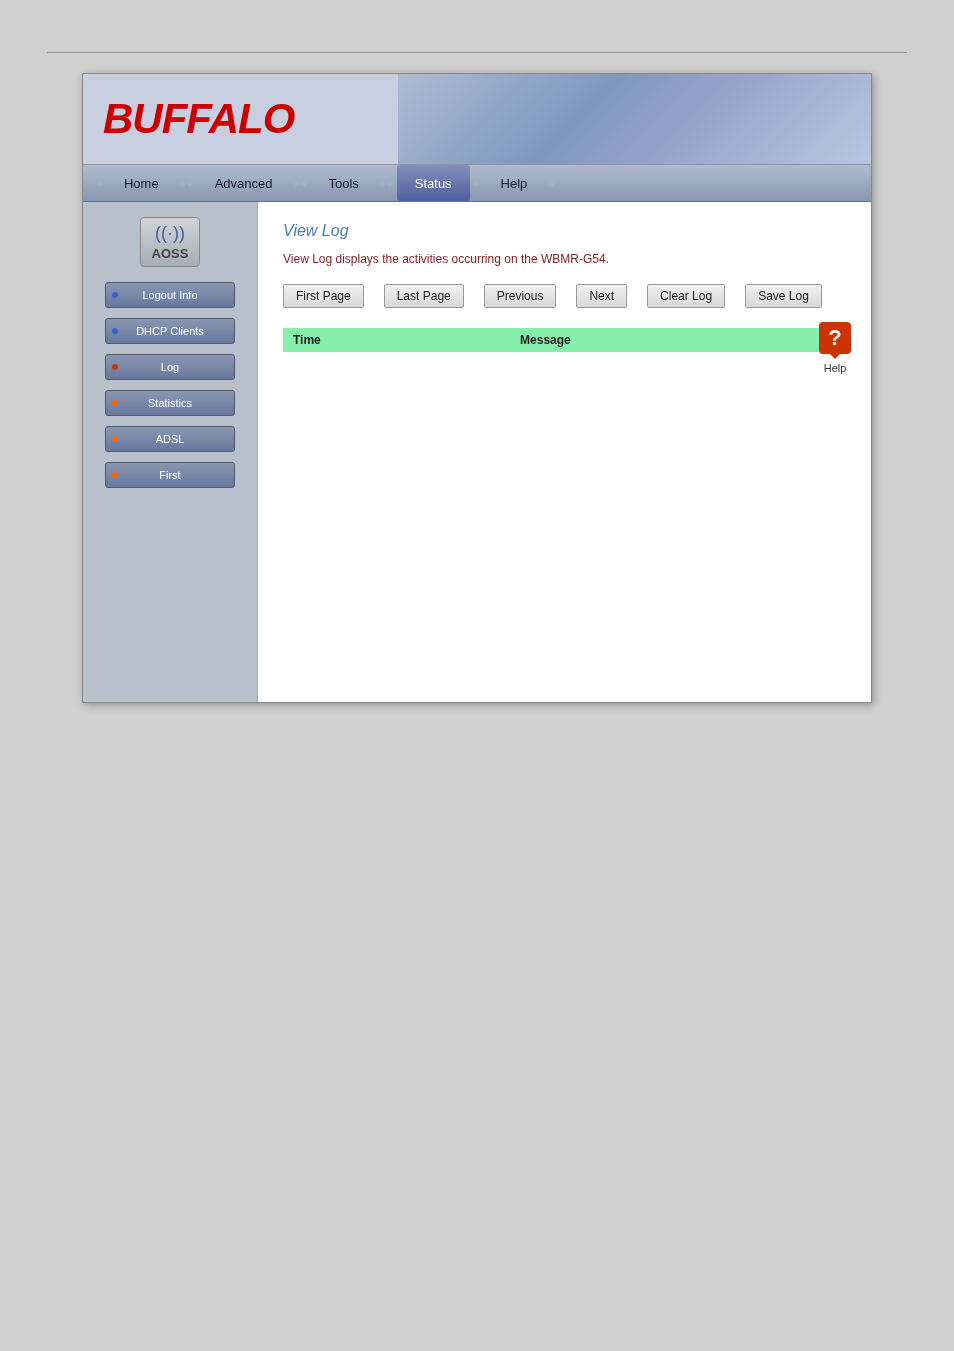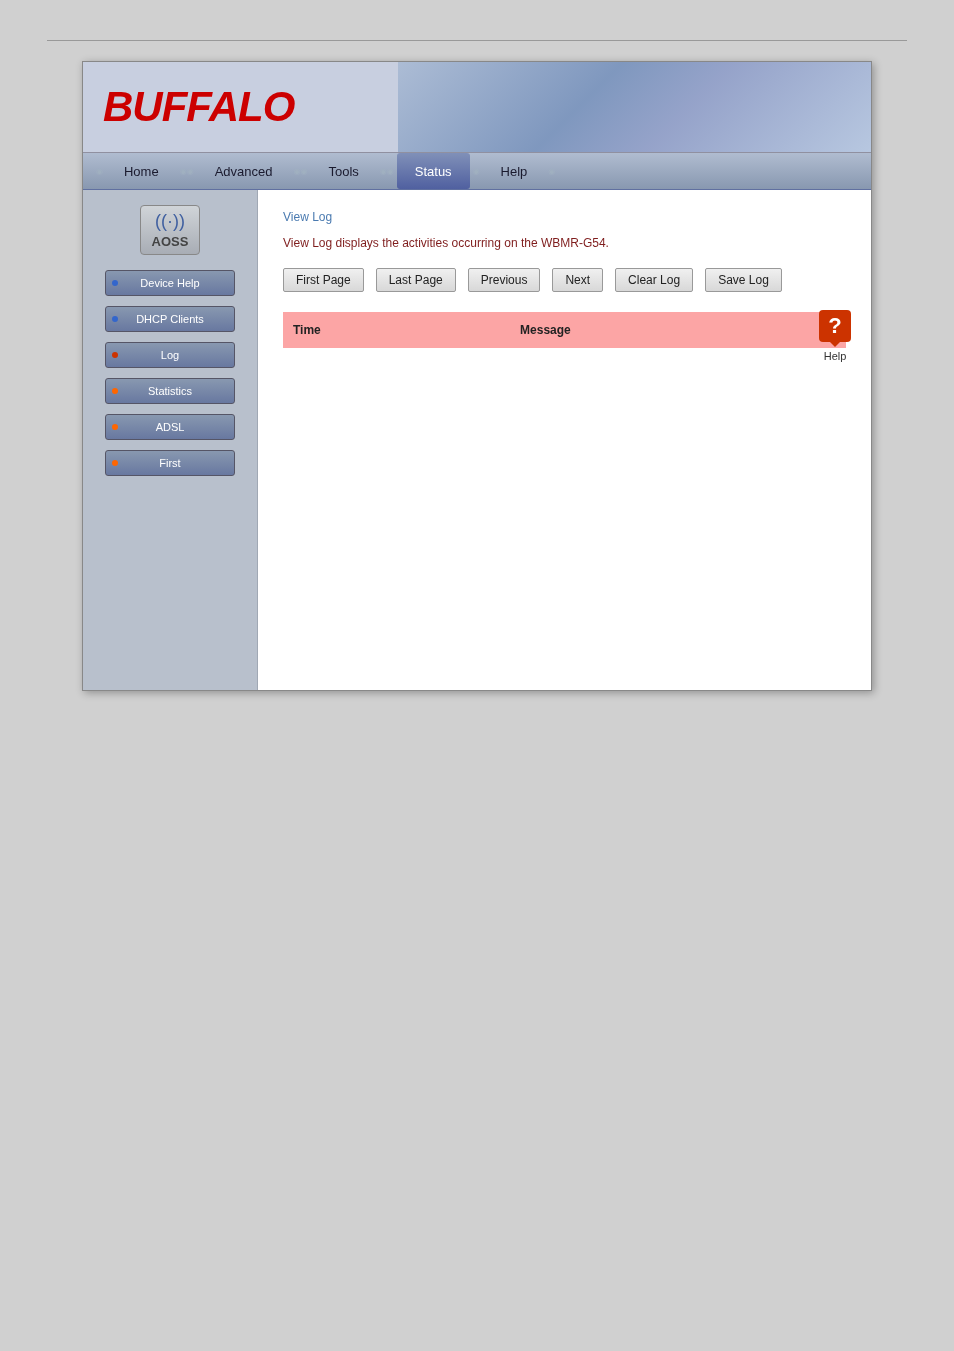--- a/index.html
+++ b/index.html
@@ -8,21 +8,21 @@
       font-family: Arial, Helvetica, sans-serif;
       font-size: 13px;
     }
     .page-wrapper {
       width: 954px;
       min-height: 1351px;
       background: #d0d0d0;
       display: flex;
       flex-direction: column;
       align-items: center;
-      padding-top: 40px;
+      padding-top: 52px;
     }
     .top-line {
       width: 860px;
       border-top: 1px solid #999;
       margin-bottom: 20px;
     }
     .router-frame {
       width: 790px;
       border: 1px solid #888;
       background: #c8c8c8;
@@ -156,32 +156,33 @@
     }
     
     .content-area {
       flex: 1;
       background: #ffffff;
       padding: 20px 25px;
       position: relative;
     }
     .content-title {
       color: #4a7ab0;
-      font-size: 12px;
+      font-size: 16px;
       font-weight: normal;
       margin-bottom: 12px;
+      font-style: italic;
     }
     .content-description {
       color: #7f1d1d;
       font-size: 12px;
       margin-bottom: 18px;
     }
     .button-row {
       display: flex;
-      gap: 12px;
+      gap: 20px;
       margin-bottom: 20px;
       flex-wrap: wrap;
     }
     .action-btn {
       padding: 4px 12px;
       background: linear-gradient(to bottom, #f0f0f0, #d8d8d8);
       border: 1px solid #999;
       border-radius: 2px;
       font-size: 12px;
       cursor: pointer;
@@ -226,22 +227,22 @@
     .page-info {
       color: #333;
       font-size: 12px;
       margin: 20px 0 10px 0;
     }
     .log-table {
       width: 100%;
       border-collapse: collapse;
     }
     .log-table-header {
-      background: #fca5a5;
-      height: 36px;
+      background: #86efac;
+      height: 24px;
     }
     .log-table-header th {
       text-align: left;
       padding: 5px 10px;
       font-size: 12px;
       font-weight: bold;
       color: #222;
     }
     
     .nav-item-home { color: #1a1a2e; }
@@ -294,21 +295,21 @@
     <div class="main-layout">
 
       <div class="sidebar">
         <div class="aoss-button">
           <span class="aoss-icon">((·))</span>
           <span class="aoss-label">AOSS</span>
         </div>
 
         <div class="sidebar-btn">
           <span class="sidebar-btn-indicator blue"></span>
-          <span>Device Help</span>
+          <span>Logout Info</span>
         </div>
 
         <div class="sidebar-btn">
           <span class="sidebar-btn-indicator blue"></span>
           <span>DHCP Clients</span>
         </div>
 
         <div class="sidebar-btn">
           <span class="sidebar-btn-indicator"></span>
           <span>Log</span>

